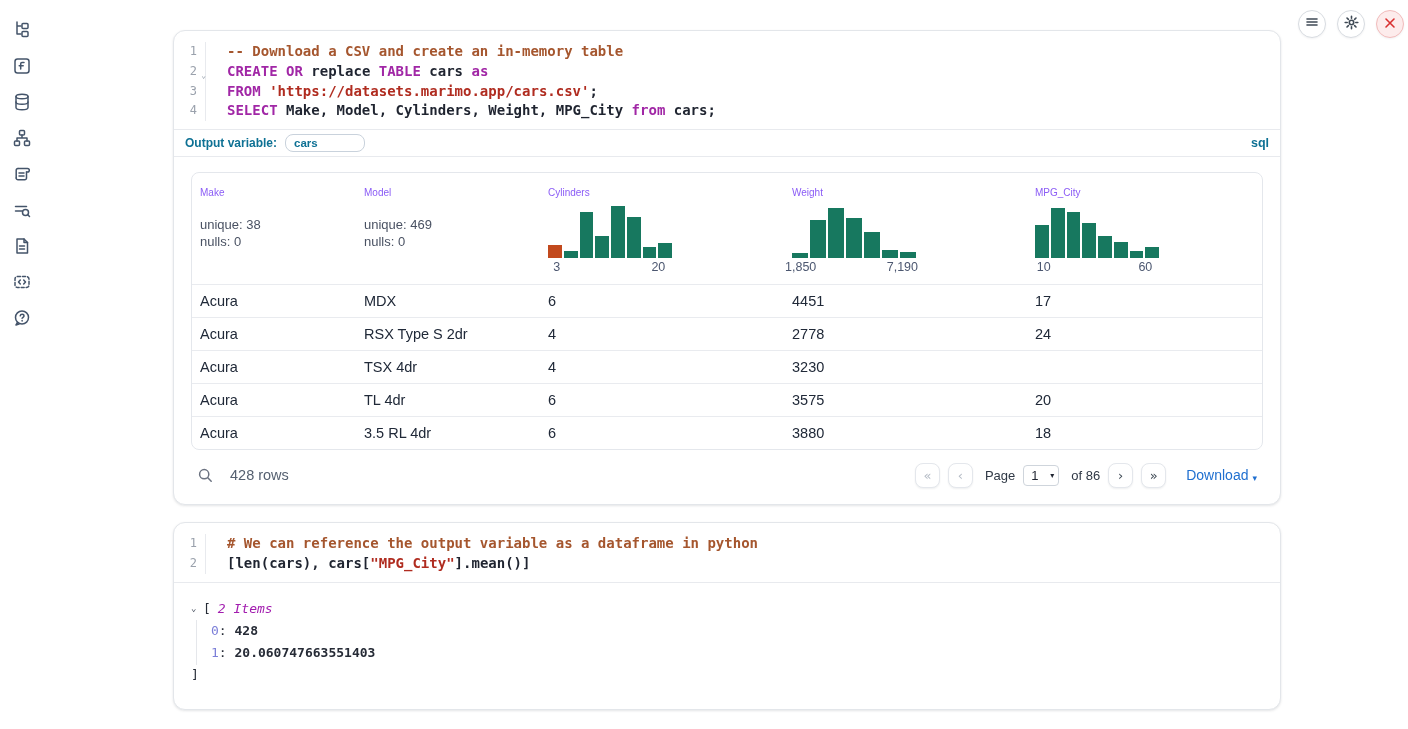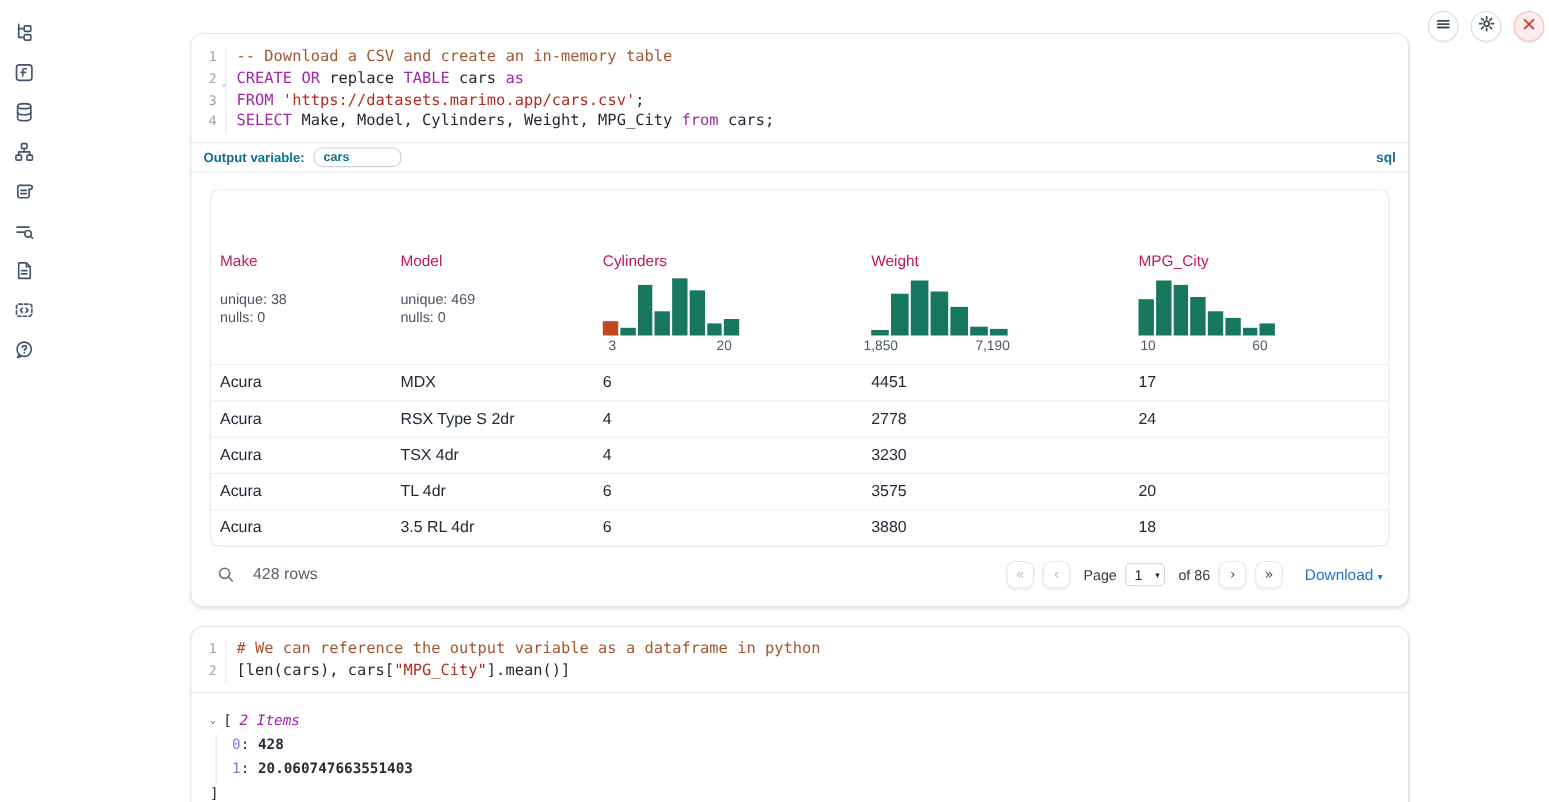--- a/index.html
+++ b/index.html
@@ -27,40 +27,40 @@
   .cell { background:#fff; border:1px solid #e3e6ea; border-radius:12px;
     box-shadow:0 1px 3px rgba(16,24,40,.08),0 1px 2px rgba(16,24,40,.04); overflow:hidden; }
   .cell + .cell { margin-top:17px; }
 
   
   .editor { padding:11px 0 8px 0; cursor:text; }
   .code-line { display:flex; font-family:"DejaVu Sans Mono",monospace; font-size:14px; line-height:19.8px; }
   .gutter { width:31px; flex:0 0 31px; text-align:right; padding-right:8px; color:#9aa1ac;
     font-size:12px; line-height:19.8px; position:relative; }
   .fold { position:absolute; right:-1px; top:4px; font-size:8px; color:#98a1ad; cursor:pointer; }
-  .codecol { border-left:1px solid #e8eaee; padding-left:9px; white-space:pre; }
+  .codecol { border-left:1px solid #e8eaee; padding-left:21px; white-space:pre;font-weight:bold; }
   .tok-comment { color:#a5562e; }
   .tok-keyword { color:#a127a6; }
   .tok-string  { color:#b02c20; }
   .tok-plain   { color:#1f2430; }
 
   
   .sqlrow { border-top:1px solid #e8eaee; height:27px; display:flex; align-items:center; padding:0 11px; }
   .outvar-label { font-size:12px; font-weight:bold; color:#0e7194; }
   .outvar-input { margin-left:8px; width:80px; height:18px; border:1px solid #c9d2dc; border-radius:8px;
     font-size:11.5px; font-weight:bold; color:#0e7194; padding:0 8px;
     font-family:"Liberation Sans",sans-serif; outline:none; }
   .lang-badge { margin-left:auto; font-size:12.5px; font-weight:bold; color:#0e7194; }
 
   
   .outsec { border-top:1px solid #e8eaee; padding:15px 17px 14px 17px; }
   .dtable { border:1px solid #e4e7ec; border-radius:8px; overflow:hidden; }
   .tgrid { display:grid; grid-template-columns:164px 184px 244px 243px auto; }
   .hcell { padding:14px 8px 8px 8px; }
-  .hname { font-size:14px; color:#be185d;margin-top:42px; }
+  .hname { font-size:10px; color:#8b5cf6; }
   .hstats { margin-top:19px; font-size:13px; color:#4a5263; line-height:1.3; }
   .hist { margin-top:8px; width:124px; height:52px; display:flex; align-items:flex-end; gap:2px; }
   .hist .bar { flex:1 1 0; }
   .axisrow { position:relative; width:124px; height:16px; margin-top:2px;
     font-size:12.5px; color:#4c5770; }
   .axis-min { position:absolute; left:7%; transform:translateX(-50%); }
   .axis-max { position:absolute; left:89%; transform:translateX(-50%); }
   .trow { border-top:1px solid #e9ebef; height:33px; cursor:pointer; }
   .tcell { padding:0 8px; font-size:14.5px; color:#202938; display:flex; align-items:center; }
 

